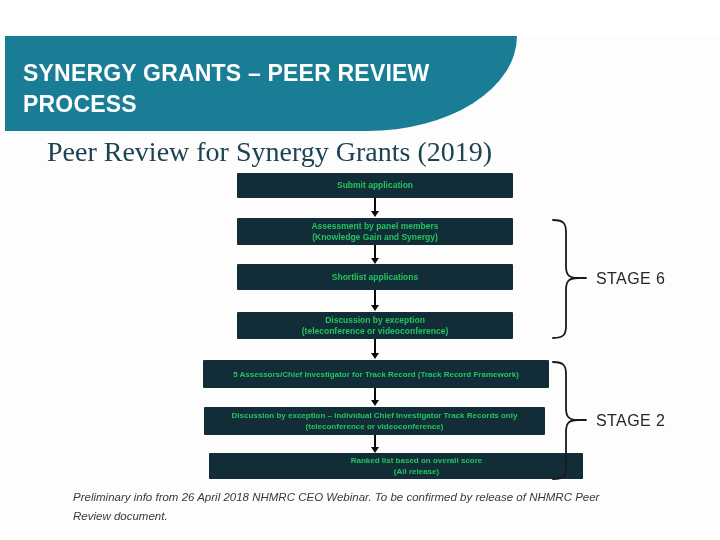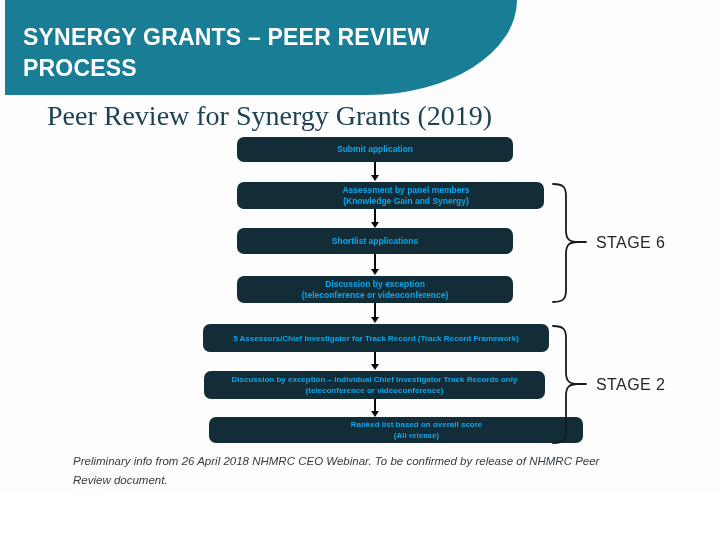--- a/index.html
+++ b/index.html
@@ -3,21 +3,21 @@
 <meta charset="utf-8">
 <style>
   html, body { margin:0; padding:0; }
   body {
     width:720px; height:540px;
     font-family:"Liberation Sans", sans-serif;
     background:#ffffff;
   }
   .slide {
     position:relative; width:720px; height:492px;
-    background:#fdfdfd; overflow:hidden;
+    background:#fdfdfd; overflow:hidden;margin-top:36px;
   }
 
   
   .header-bar {
     position:absolute; left:5px; top:0; width:512px; height:95px;
     background:#1a7d96;
     border-bottom-right-radius:150px 95px;
   }
   .header-title {
     position:absolute; left:23px; top:22px;
@@ -36,28 +36,28 @@
   .logo-subtitle { font-size:6.3px; font-weight:bold; color:#11181f; letter-spacing:1.6px; margin-top:2px; }
 
   
   .slide-title {
     position:absolute; left:47px; top:99px;
     font-size:28px; color:#1d4253; line-height:34px;font-family:Liberation Serif, serif;
   }
 
   
   .fbox {
-    position:absolute; background:#132d38; border-radius:7px;
-    color:#0ea5e9; font-weight:bold; text-align:center;
+    position:absolute; background:#132d38; border-radius:1px;
+    color:#22c55e; font-weight:bold; text-align:center;
     display:flex; flex-direction:column; align-items:center; justify-content:center;
   }
   .fbox .fline { font-size:8.5px; line-height:11px; white-space:nowrap; }
   .fbox.wide .fline { font-size:8px; }
   .b1 { left:237px; top:137px; width:276px; height:25px; }
-  .b2 { left:237px; top:182px; width:276px; height:27px;padding-left:31px; }
+  .b2 { left:237px; top:182px; width:276px; height:27px; }
   .b3 { left:237px; top:228px; width:276px; height:26px; }
   .b4 { left:237px; top:276px; width:276px; height:27px; }
   .b5 { left:203px; top:324px; width:346px; height:28px; }
   .b6 { left:204px; top:371px; width:341px; height:28px; }
   .b7 { left:209px; top:417px; width:333px; height:26px;padding-left:41px; }
 
   
   .arrow {
     position:absolute; left:374px; width:2px; background:#0a0a0a;
   }

